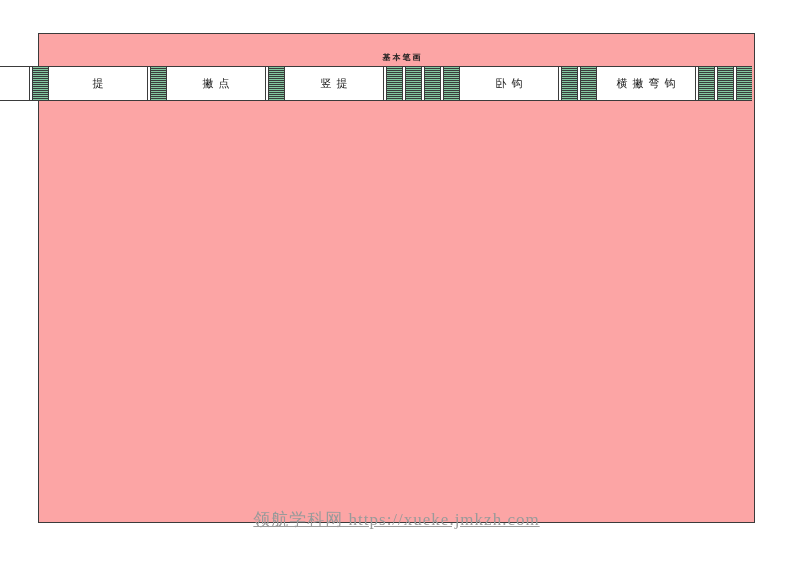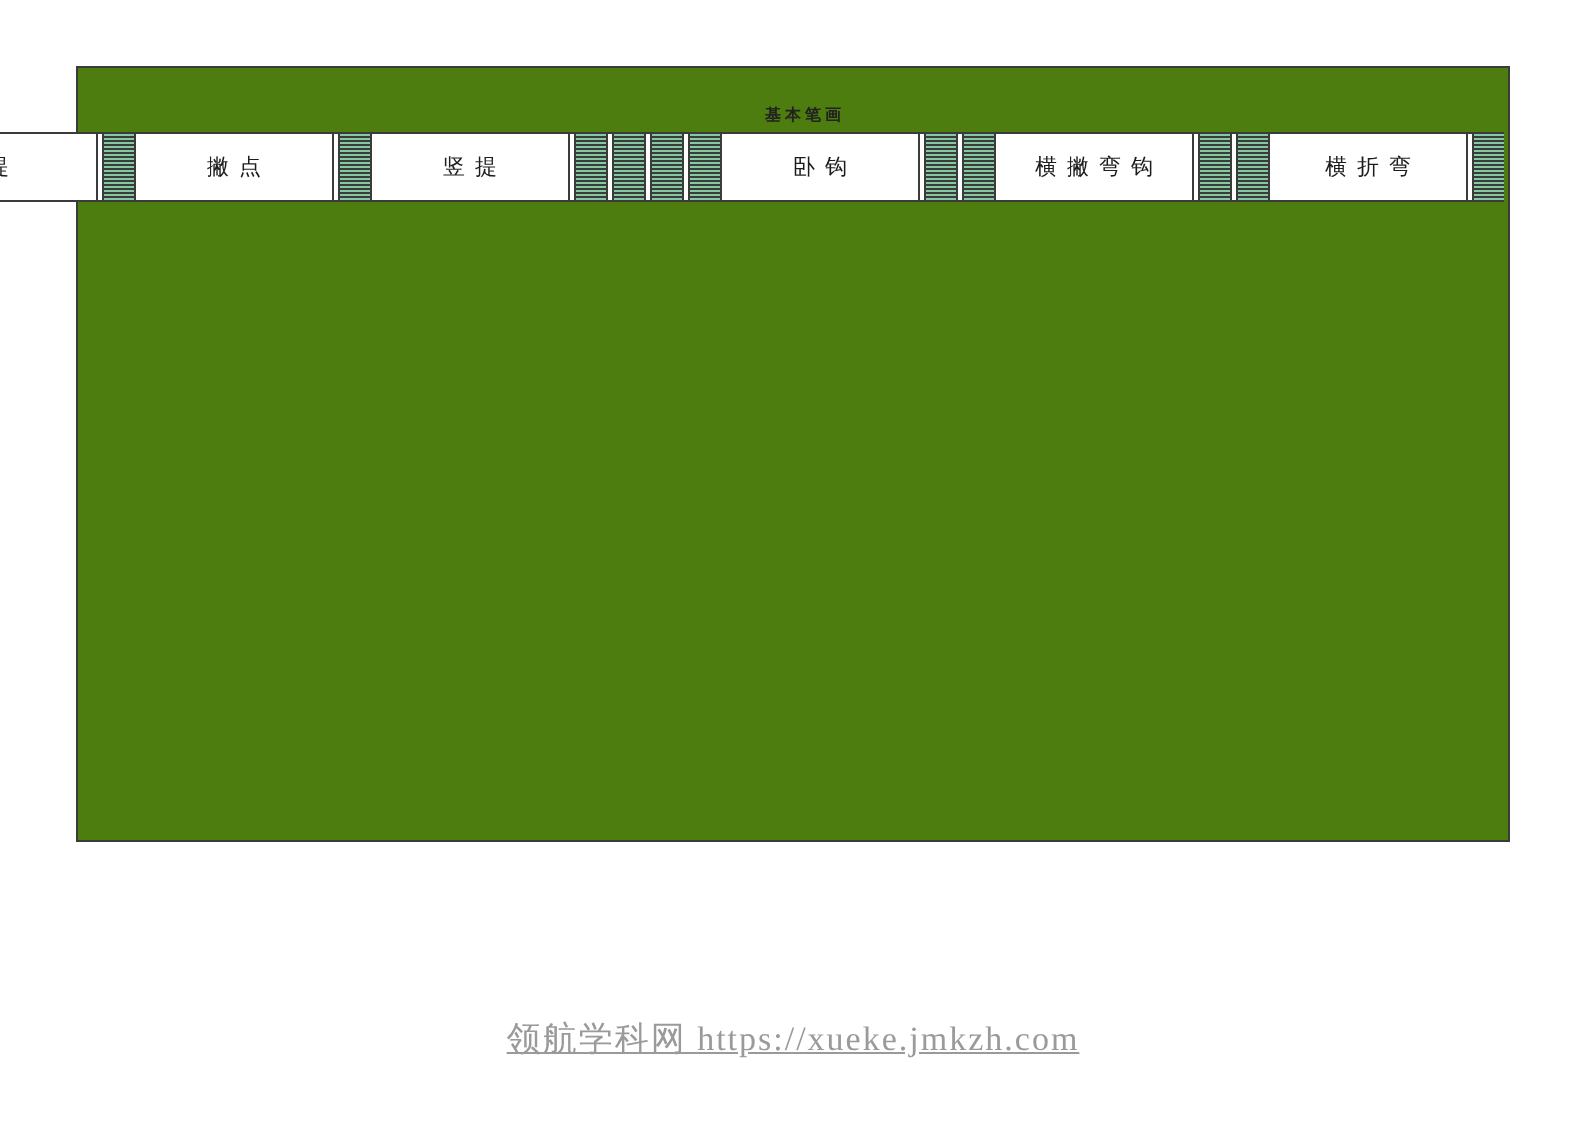--- a/index.html
+++ b/index.html
@@ -1,22 +1,22 @@
 <!DOCTYPE html>
 <html style="--c-border: #3b3b3b; --c-guide_green: #84c9a1; --c-stroke_dark: #1e1e1e; --c-stroke_trace: #bcbcbc; --c-watermark_gray: #9a9a9a; --c-background: #ffffff;"><head>
 <meta charset="utf-8">
 <style>
   html,body{margin:0;padding:0;}
   body{
     width:793px;height:561px;background:#ffffff;position:relative;overflow:hidden;
     font-family:"Liberation Sans",sans-serif;
   }
   .sheet{
-    position:absolute;left:38px;top:33px;width:717px;height:388px;
-    border:1px solid var(--c-border);box-sizing:border-box;background:#4d7c0f;padding-left:12px;
+    position:absolute;left:38px;top:33px;width:717px;height:490px;
+    border:1px solid var(--c-border);box-sizing:border-box;background:#fca5a5;padding-left:12px;
   }
   .title-band{height:31px;display:flex;align-items:flex-end;justify-content:center;}
   .title{
     font-size:8px;font-weight:700;letter-spacing:2px;color:#222222;
     font-family:"Liberation Serif",serif;padding-bottom:2px;
   }
   .rows{
     display:flex;flex-direction:row;justify-content:flex-end;
     height:453px;padding:1px 2px 3px 2px;box-sizing:border-box;
   }
@@ -926,21 +926,20 @@
             </svg>
           </div>
           <div class="cell">
             <svg viewBox="0 0 40 34" preserveAspectRatio="xMidYMid meet">
               <path d="M10.5,6 L26,6 L16.5,13 L26.5,13 Q29.5,21.5 21,27.5 L15.5,23.5" fill="none" stroke="currentColor" stroke-linecap="round" stroke-linejoin="round" stroke-width="2.2"></path>
             </svg>
           </div>
         </div>
       </div>
       <div class="row">
-        <div class="label-cell">横折弯</div>
         <div class="cells">
           <div class="cell example">
             <svg viewBox="0 0 40 34" preserveAspectRatio="xMidYMid meet">
               <path d="M9.5,9.5 L25,9.5 L20.5,22.5 Q19.5,25.5 24,25.5 L31.5,25.5" fill="none" stroke="currentColor" stroke-linecap="round" stroke-linejoin="round" stroke-width="2.8"></path>
             </svg>
           </div>
           <div class="cell">
             <svg viewBox="0 0 40 34" preserveAspectRatio="xMidYMid meet">
               <path d="M9.5,9.5 L25,9.5 L20.5,22.5 Q19.5,25.5 24,25.5 L31.5,25.5" fill="none" stroke="currentColor" stroke-linecap="round" stroke-linejoin="round" stroke-width="2.2"></path>
             </svg>

